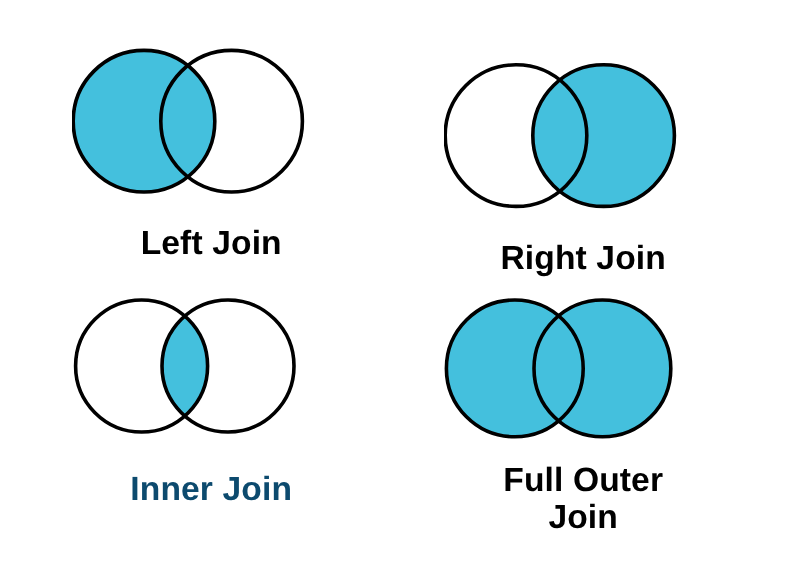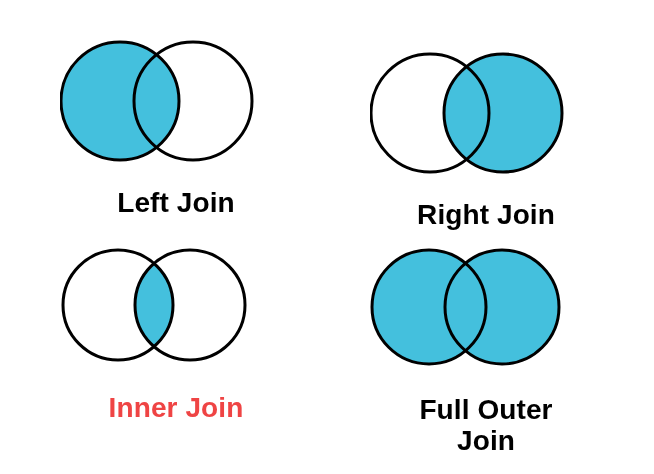--- a/index.html
+++ b/index.html
@@ -46,21 +46,21 @@
 
   
   #cell-left-join    { left: 40px;  top: 40px;  width: 272px; }
   #cell-right-join   { left: 350px; top: 52px;  width: 272px; }
   #cell-inner-join   { left: 40px;  top: 248px; width: 272px; }
   #cell-full-outer   { left: 350px; top: 248px; width: 272px; }
 
   #cell-left-join .caption,
   #cell-right-join .caption { margin-top: 17px; }
   #cell-inner-join .caption { margin-top: 22px; }
-  #cell-full-outer .caption { margin-top: 20px; }
+  #cell-full-outer .caption { margin-top: 10px; }
 </style>
 </head>
 <body>
 
 <div id="board" style="background: rgb(255, 255, 255);">
 
   <div class="cell" id="cell-left-join">
     <div class="venn-wrap">
       <svg class="venn-svg" width="232" height="130" viewBox="0 0 232 130">
         <defs>
@@ -114,21 +114,21 @@
         </defs>
         <circle cx="58" cy="57" r="55" fill="#ffffff" stroke="none"></circle>
         <circle cx="130" cy="57" r="55" fill="#ffffff" stroke="none"></circle>
         <g clip-path="url(#clip-ij-right)">
           <circle cx="58" cy="57" r="55" fill="#44c0dd" stroke="none"></circle>
         </g>
         <circle cx="58" cy="57" r="55" fill="none" stroke="#000000" stroke-width="3"></circle>
         <circle cx="130" cy="57" r="55" fill="none" stroke="#000000" stroke-width="3"></circle>
       </svg>
     </div>
-    <div class="caption" style="color: #ef4444;">Inner Join</div>
+    <div class="caption" style="color: #0c4a6e;">Inner Join</div>
   </div>
 
   <div class="cell" id="cell-full-outer">
     <div class="venn-wrap">
       <svg class="venn-svg" width="232" height="126" viewBox="0 0 232 126">
         <circle cx="59" cy="59" r="57" fill="#44c0dd" stroke="none"></circle>
         <circle cx="132" cy="59" r="57" fill="#44c0dd" stroke="none"></circle>
         <circle cx="95" cy="59" r="0" fill="#44c0dd" stroke="none"></circle>
         <circle cx="59" cy="59" r="57" fill="none" stroke="#000000" stroke-width="3"></circle>
         <circle cx="132" cy="59" r="57" fill="none" stroke="#000000" stroke-width="3"></circle>

